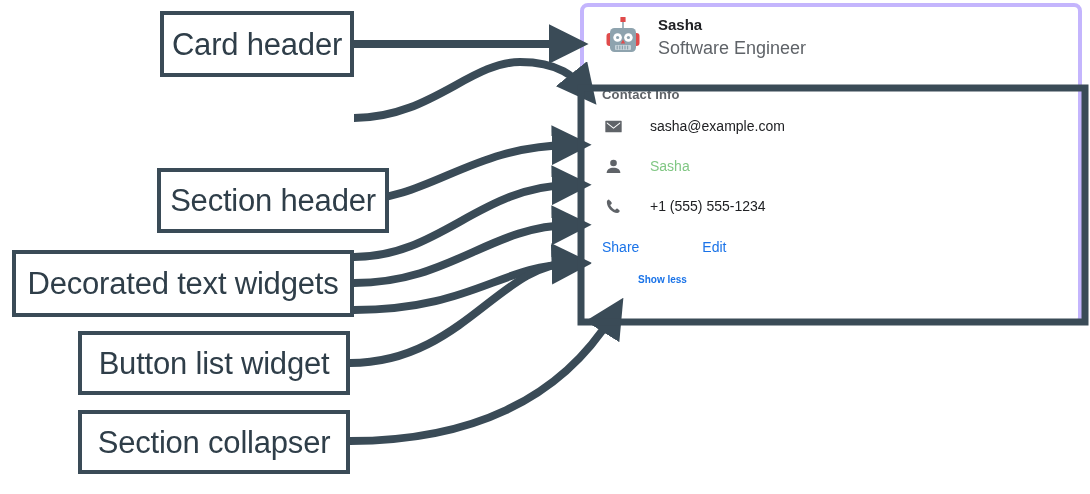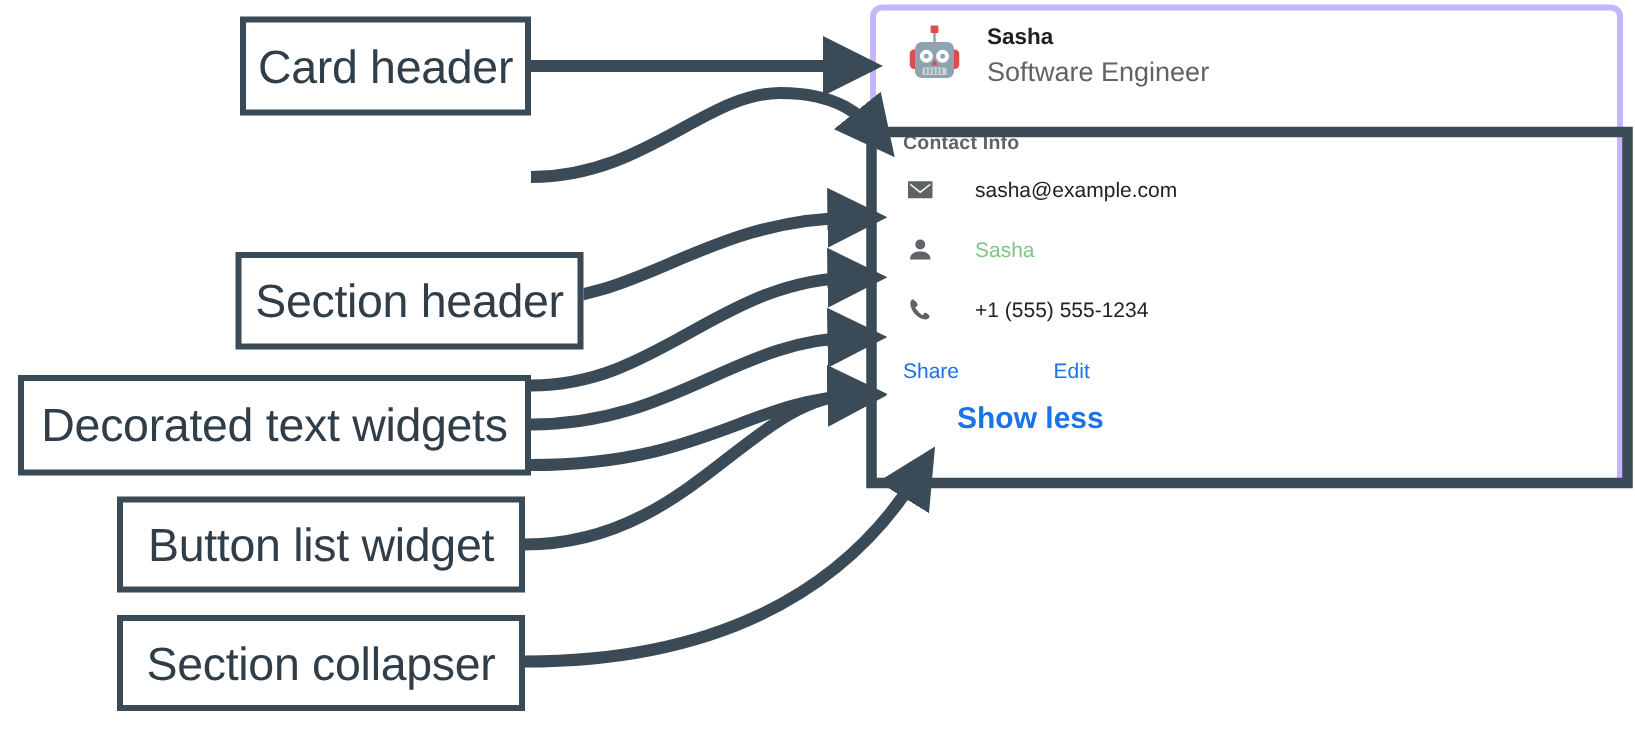--- a/index.html
+++ b/index.html
@@ -139,21 +139,21 @@
     text-decoration: none;
     margin-right: 44px;
   }
   .collapser {
     height: 30px;
     display: flex;
     align-items: center;
     padding-left: 36px;
   }
   .collapser a {
-    font-size: 20px;
+    font-size: 10px;
     font-weight: bold;
     color: #1a73e8;
     text-decoration: none;
   }
 </style>
 </head>
 <body>
 
 <div id="stage">
 

